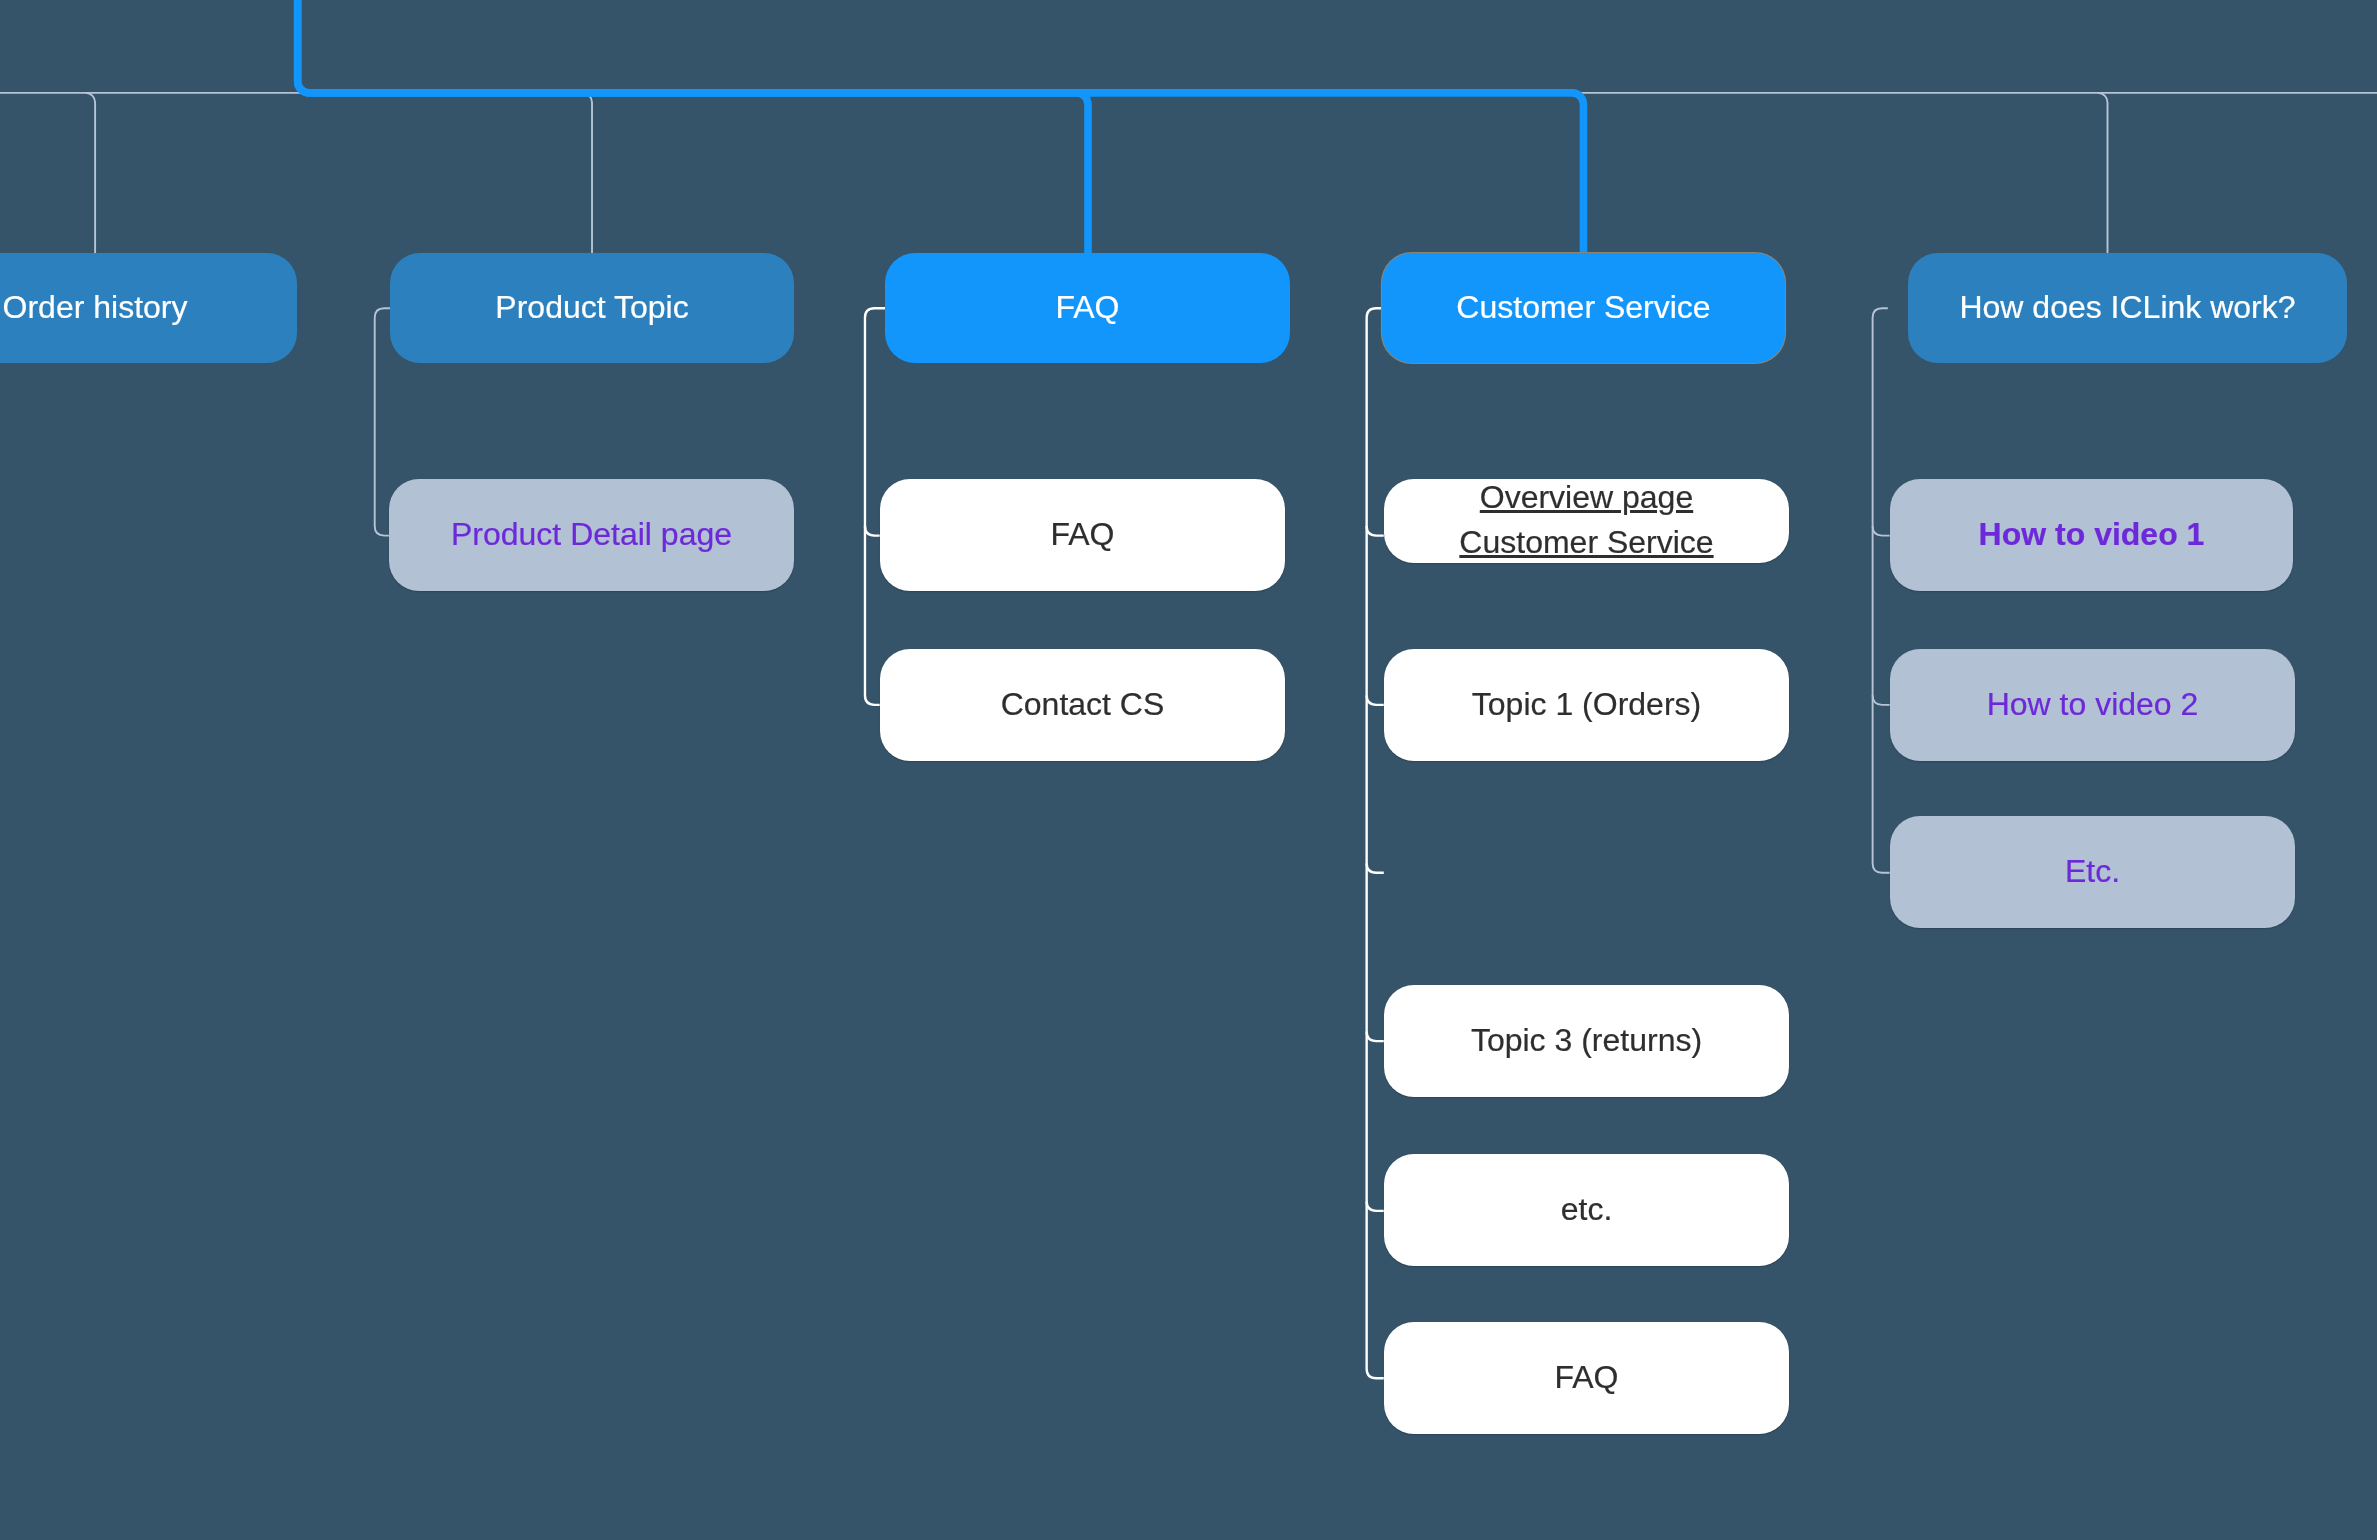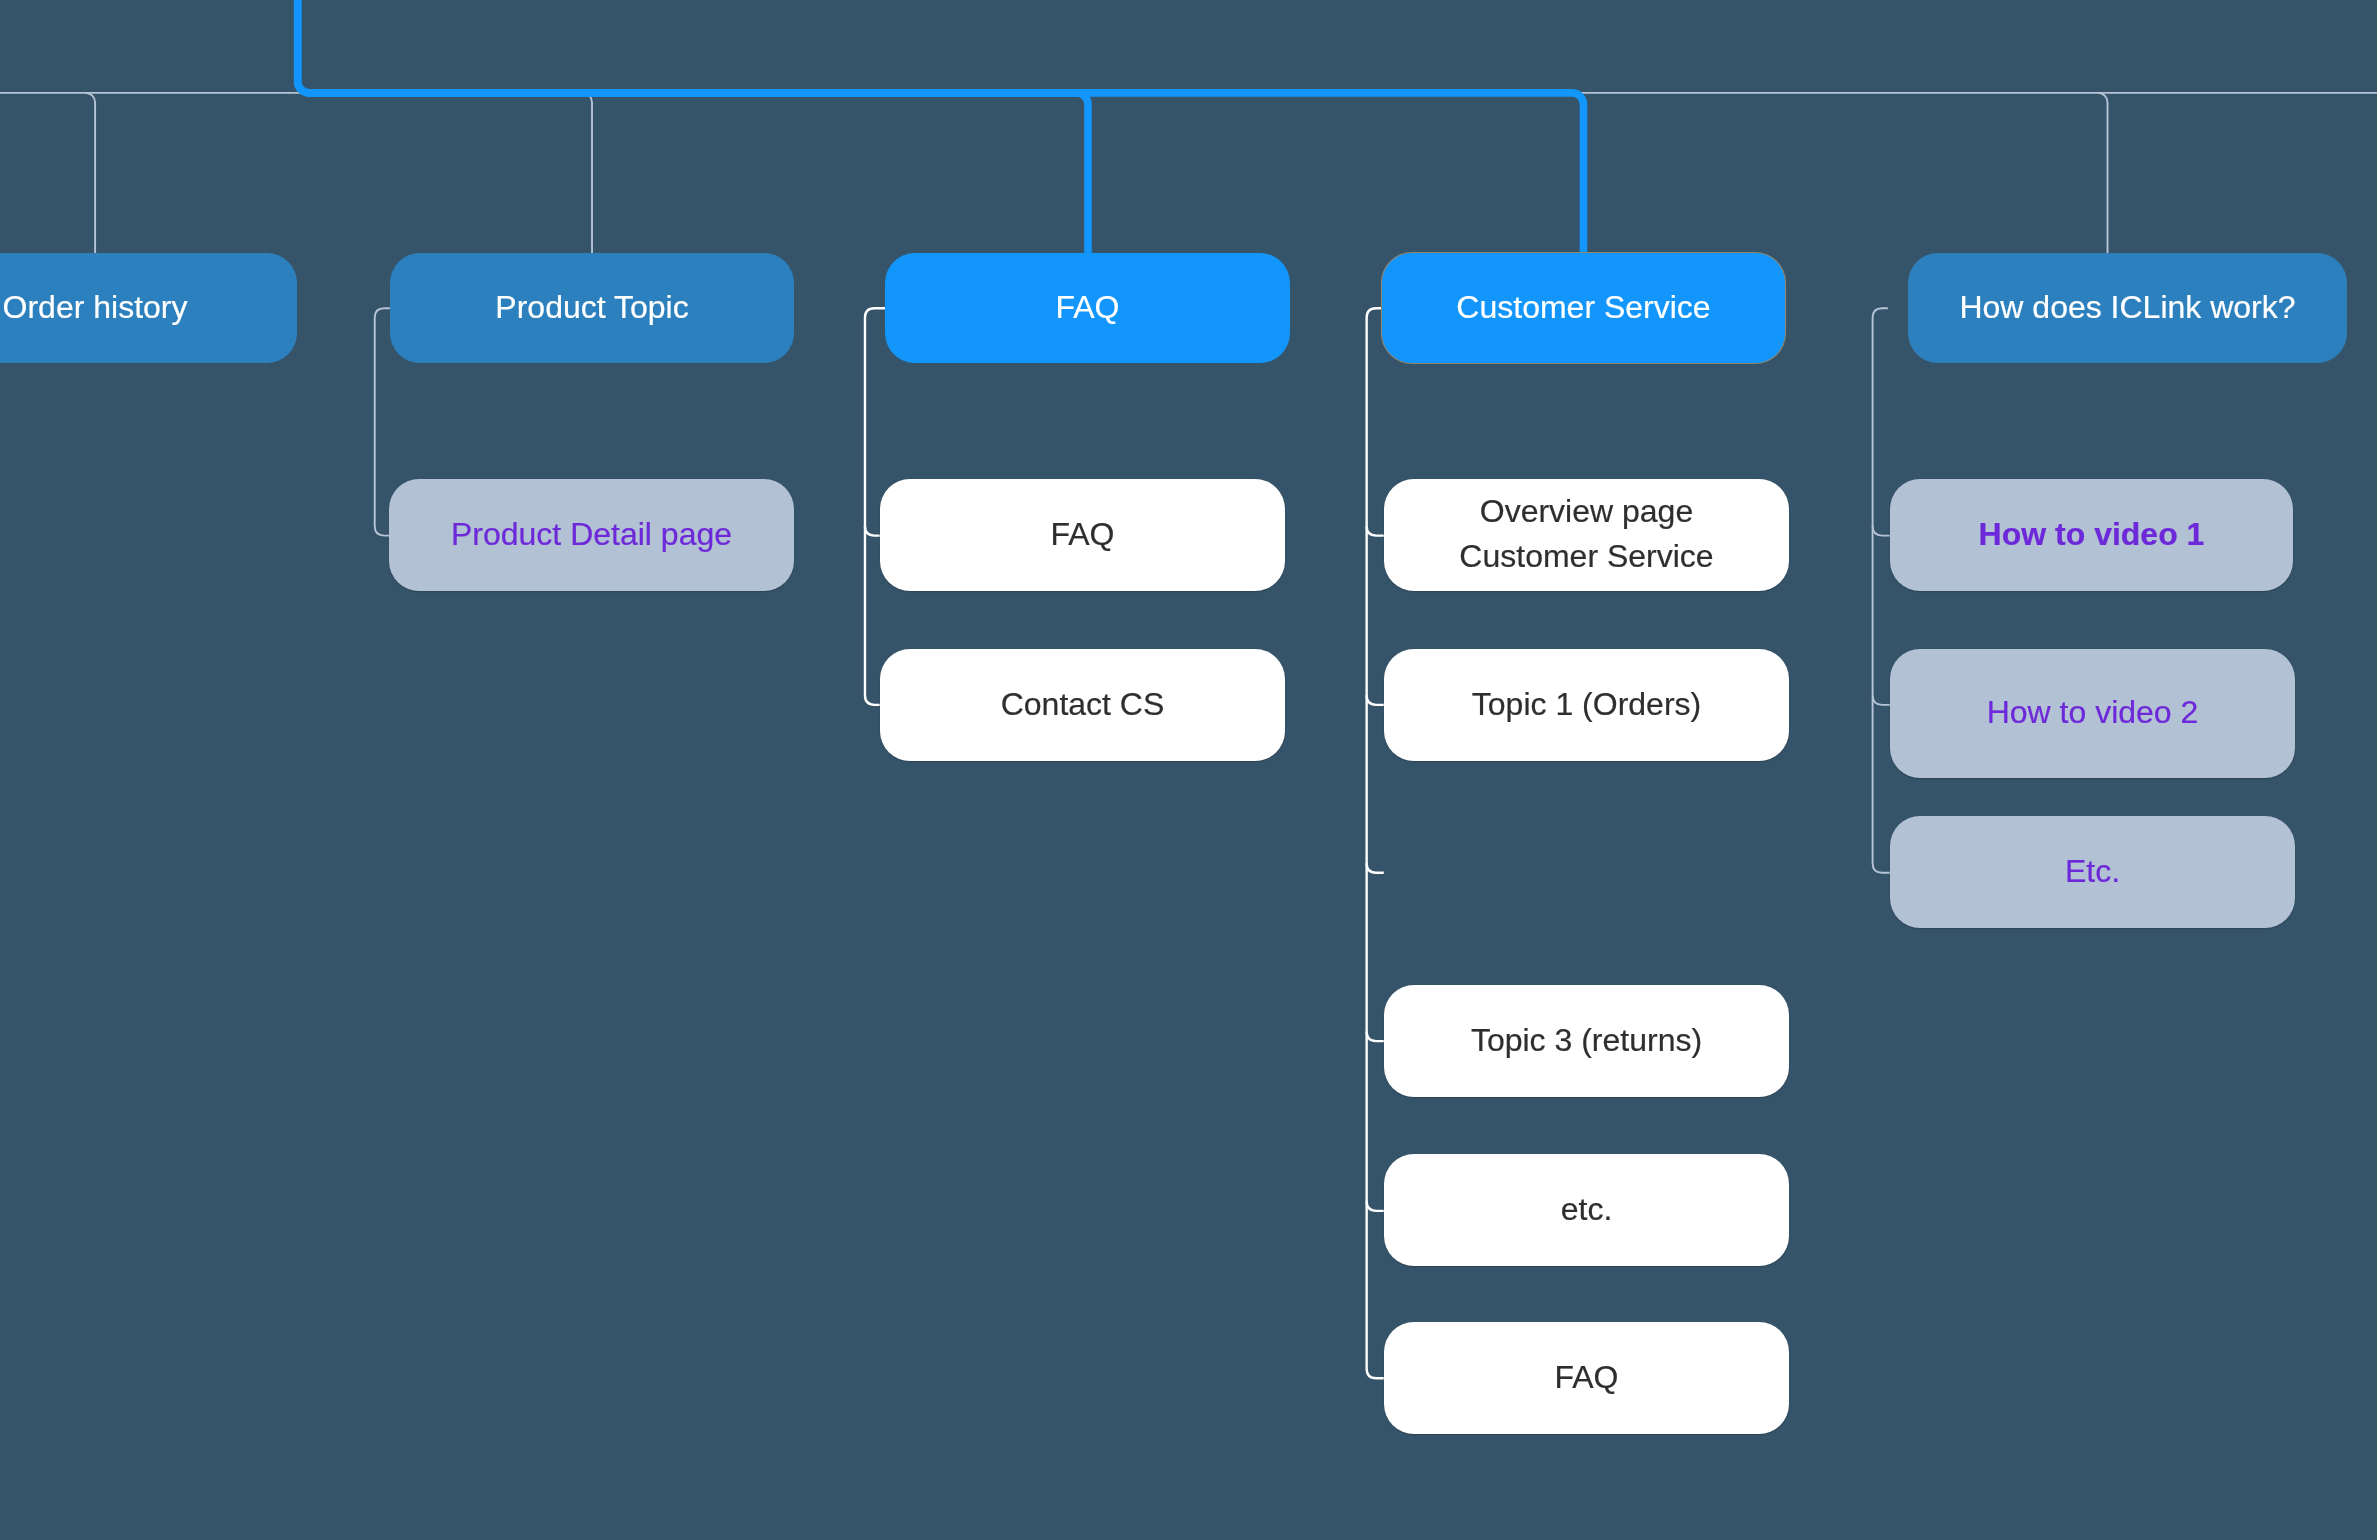--- a/index.html
+++ b/index.html
@@ -85,25 +85,25 @@
 
   <div class="node n-hl sel" style="left:1382px; top:253px; width:403px; height:110px;">Customer Service</div>
 
   <div class="node n-default" style="left:1888px; top:253px; width:439px; height:110px;margin-left:20px;">How does ICLink work?</div>
 
   <div class="node n-grey shadowed" style="left:389px; top:479px; width:405px; height:112px;">Product Detail page</div>
 
   <div class="node n-white shadowed" style="left:880px; top:479px; width:405px; height:112px;">FAQ</div>
   <div class="node n-white shadowed" style="left:880px; top:649px; width:405px; height:112px;">Contact CS</div>
 
-  <div class="node n-white shadowed" style="left:1384px; top:479px; width:405px; height:112px;">Overview page
+  <div class="node n-white shadowed" style="left:1384px; top:479px; width:405px; height:84px;text-decoration:underline;">Overview page
 Customer Service</div>
   <div class="node n-white shadowed" style="left:1384px; top:649px; width:405px; height:112px;">Topic 1 (Orders)</div>
   <div class="node n-white shadowed" style="left:1384px; top:985px; width:405px; height:112px;">Topic 3 (returns)</div>
   <div class="node n-white shadowed" style="left:1384px; top:1154px; width:405px; height:112px;">etc.</div>
   <div class="node n-white shadowed" style="left:1384px; top:1322px; width:405px; height:112px;">FAQ</div>
 
   <div class="node n-grey shadowed" style="left:1890px; top:479px; width:403px; height:112px;font-weight:bold;">How to video 1</div>
-  <div class="node n-grey shadowed" style="left:1890px; top:649px; width:405px; height:129px;">How to video 2</div>
+  <div class="node n-grey shadowed" style="left:1890px; top:649px; width:405px; height:112px;">How to video 2</div>
   <div class="node n-grey shadowed" style="left:1890px; top:816px; width:405px; height:112px;">Etc.</div>
 
 </div>
 
 
 </body></html>

